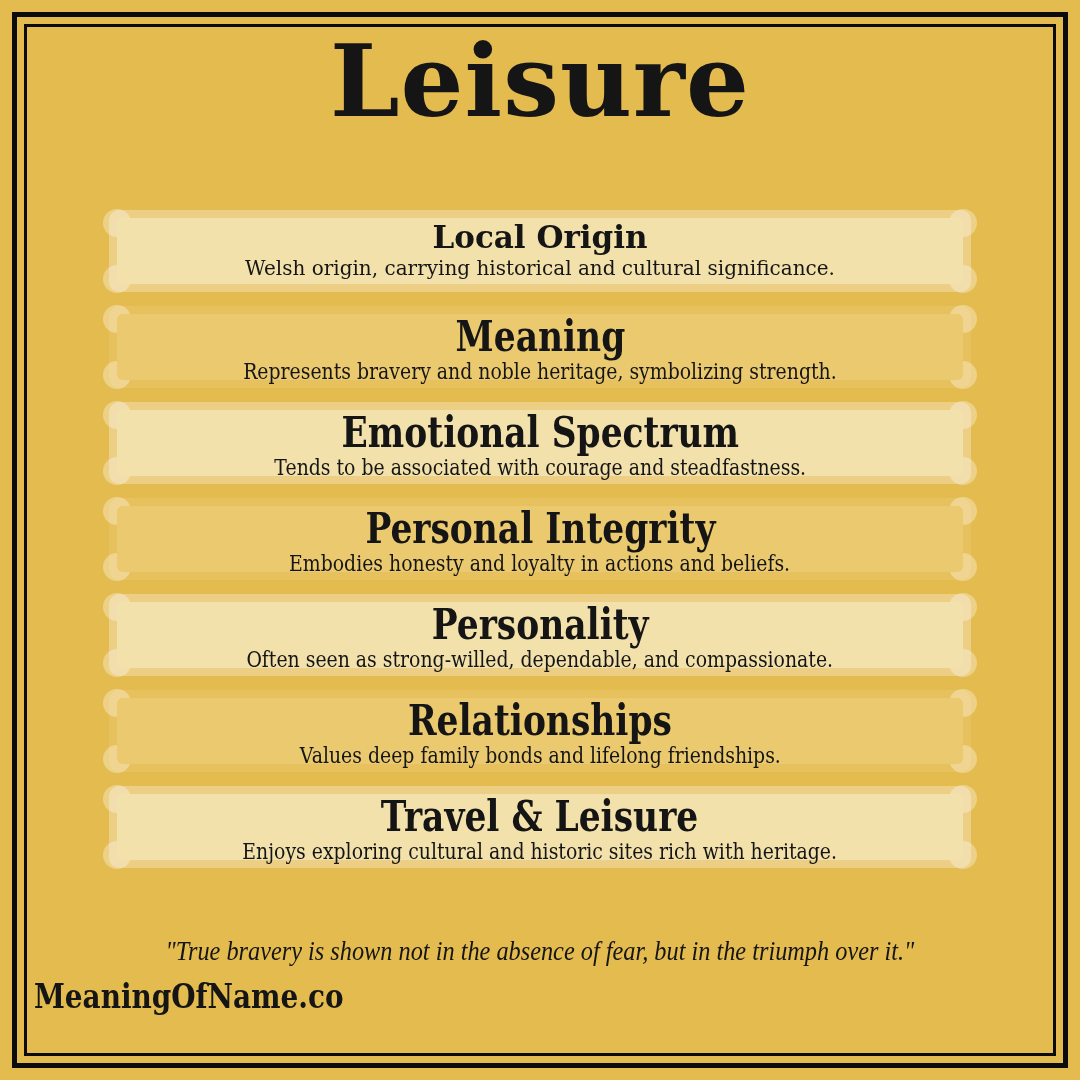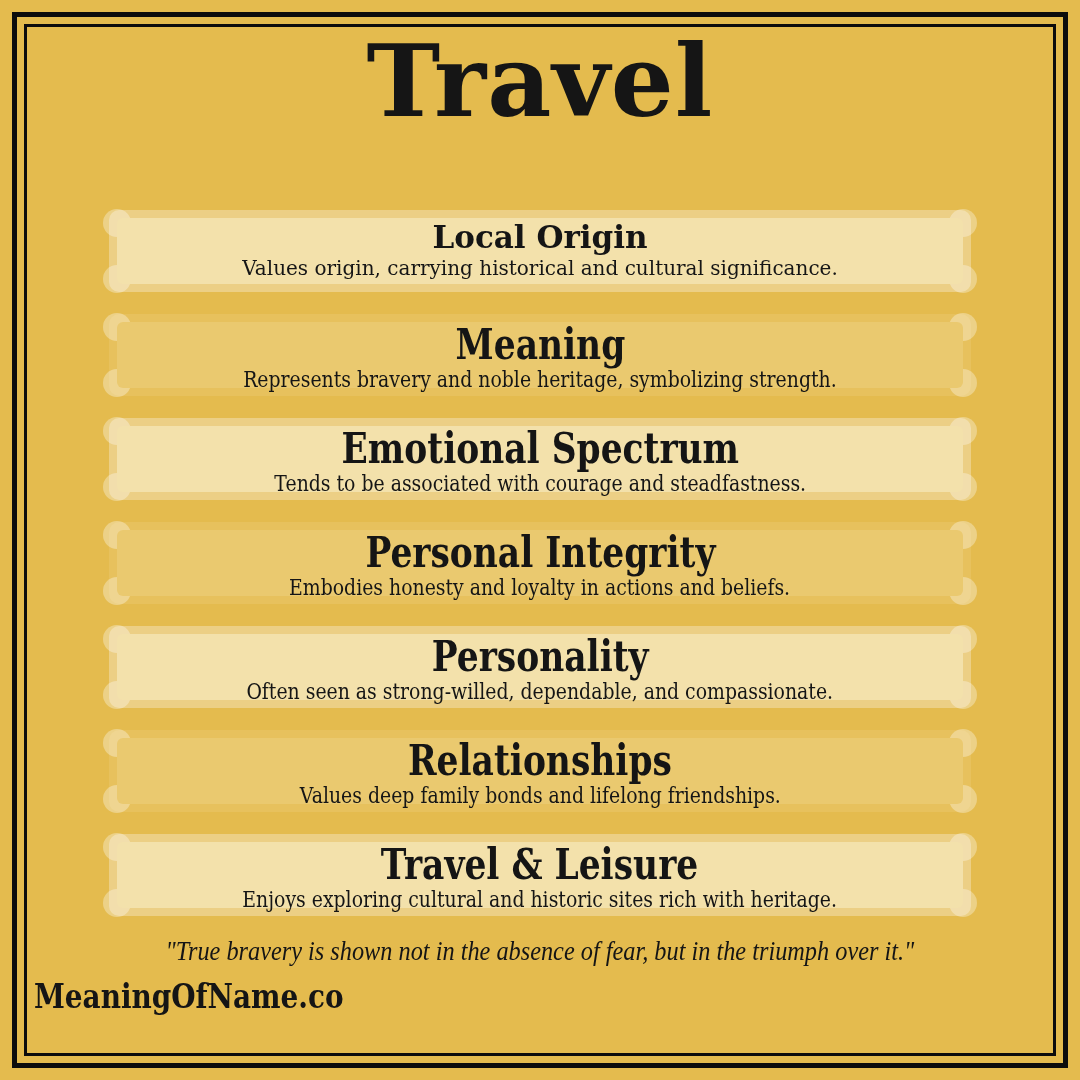--- a/index.html
+++ b/index.html
@@ -41,21 +41,21 @@
     letter-spacing: 1px;
     margin: 0;
   }
   .cards {
     position: absolute;
     top: 210px;
     left: 109px;
     width: 862px;
     display: flex;
     flex-direction: column;
-    gap: 22px;
+    gap: 14px;
   }
   .card {
     position: relative;
     height: 82px;
     border-radius: 10px;
   }
   .card.light { background: #eccf85; }
   .card.dark  { background: #e7c15d; }
   .card-inner {
     position: absolute;
@@ -124,32 +124,32 @@
     font-size: 34px;
     font-family: "DejaVu Serif", serif;
   }
 </style>
 </head>
 <body>
 
 <div class="frame-outer"></div>
 <div class="frame-inner"></div>
 
-<h1 class="page-title">Travel</h1>
+<h1 class="page-title">Leisure</h1>
 
 <div class="cards">
 
   <div class="card light">
     <span class="rivet tl"></span>
     <span class="rivet bl"></span>
     <span class="rivet tr"></span>
     <span class="rivet br"></span>
     <div class="card-inner">
       <h2 class="card-title"><span>Local Origin</span></h2>
-      <p class="card-desc"><span>Values origin, carrying historical and cultural significance.</span></p>
+      <p class="card-desc"><span>Welsh origin, carrying historical and cultural significance.</span></p>
     </div>
   </div>
 
   <div class="card dark cond">
     <span class="rivet tl"></span>
     <span class="rivet bl"></span>
     <span class="rivet tr"></span>
     <span class="rivet br"></span>
     <div class="card-inner">
       <h2 class="card-title"><span class="squeeze">Meaning</span></h2>

